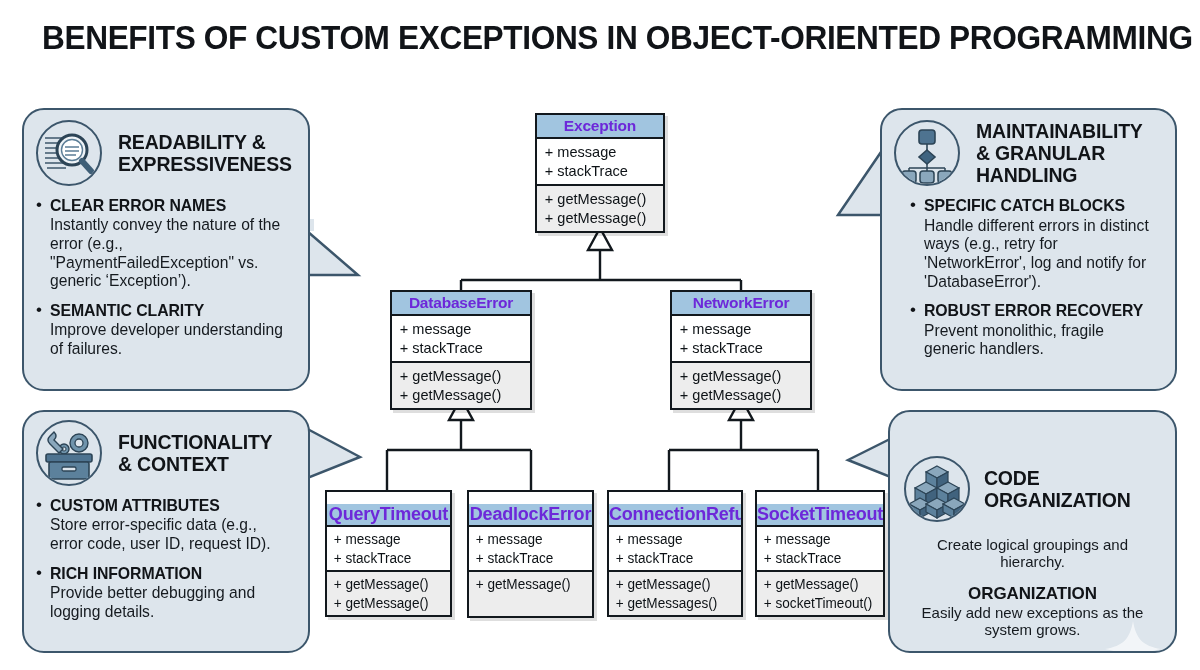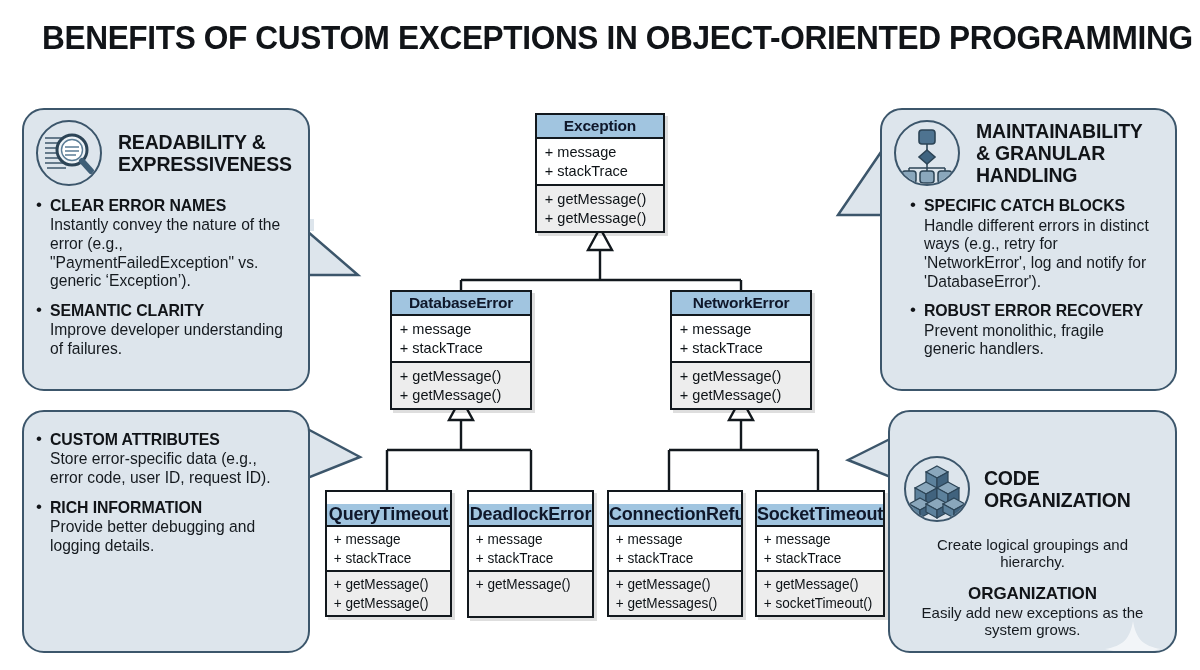--- a/index.html
+++ b/index.html
@@ -87,21 +87,21 @@
     border:2.2px solid #12181d;
     box-sizing:border-box;
     background:#ffffff;
     box-shadow:3px 3px 0 rgba(0,0,0,0.13);
   }
   .uml .hdr{
     background:#a1c5e0;
     border-bottom:2.2px solid #12181d;
     text-align:center;
     font-weight:bold;
-    color:#0f172a;
+    color:#6d28d9;
     letter-spacing:-0.2px;
     box-sizing:border-box;
     white-space:nowrap;
     overflow:hidden;
   }
   .uml .attrs{
     background:#ffffff;
     border-bottom:2.2px solid #12181d;
     box-sizing:border-box;
   }
@@ -244,20 +244,37 @@
       </div>
     </div>
   </div>
 
   <svg class="tail" style="left:300px;top:425px;width:62px;height:62px;">
     <polygon points="0,0 60,32 0,56 0,0" fill="#dde5ec" stroke="#3c566b" stroke-width="2.5"></polygon>
     <rect x="-8" y="2" width="14" height="50" fill="#dde5ec"></rect>
   </svg>
   <div class="callout" style="left:22px;top:410px;width:288px;height:243px;">
     <div class="callout-inner" style="padding:8px 12px 8px 12px;">
+      <div class="co-head">
+        <div class="co-icon">
+          <svg viewBox="0 0 62 62" width="62" height="62">
+            <g fill="#6f93ab" stroke="#2c4456" stroke-width="1.4">
+              <circle cx="41" cy="21" r="9"></circle>
+              <circle cx="26" cy="27" r="5"></circle>
+            </g>
+            <circle cx="41" cy="21" r="4" fill="#dde5ec" stroke="#2c4456" stroke-width="1.3"></circle>
+            <circle cx="26" cy="27" r="2" fill="#dde5ec" stroke="#2c4456" stroke-width="1"></circle>
+            <path d="M12 14 q-4 4 0 8 l9 9 4-4 -9-9 q4 -4 0 -8 z" fill="#8aa7bc" stroke="#2c4456" stroke-width="1.4"></path>
+            <rect x="8" y="32" width="46" height="8" rx="2" fill="#4e7390" stroke="#2c4456" stroke-width="1.6"></rect>
+            <rect x="11" y="40" width="40" height="17" rx="2" fill="#5c819c" stroke="#2c4456" stroke-width="1.6"></rect>
+            <rect x="24" y="45" width="14" height="4" rx="1.5" fill="#dde5ec" stroke="#2c4456" stroke-width="1.3"></rect>
+          </svg>
+        </div>
+        <div class="co-title">FUNCTIONALITY &amp; CONTEXT</div>
+      </div>
       <div class="bullets">
         <div class="bullet">
           <div class="dot">•</div>
           <div class="bl-body">
             <div class="bl-title">CUSTOM ATTRIBUTES</div>
             <div class="bl-text">Store error-specific data (e.g., error code, user ID, request ID).</div>
           </div>
         </div>
         <div class="bullet">
           <div class="dot">•</div>

